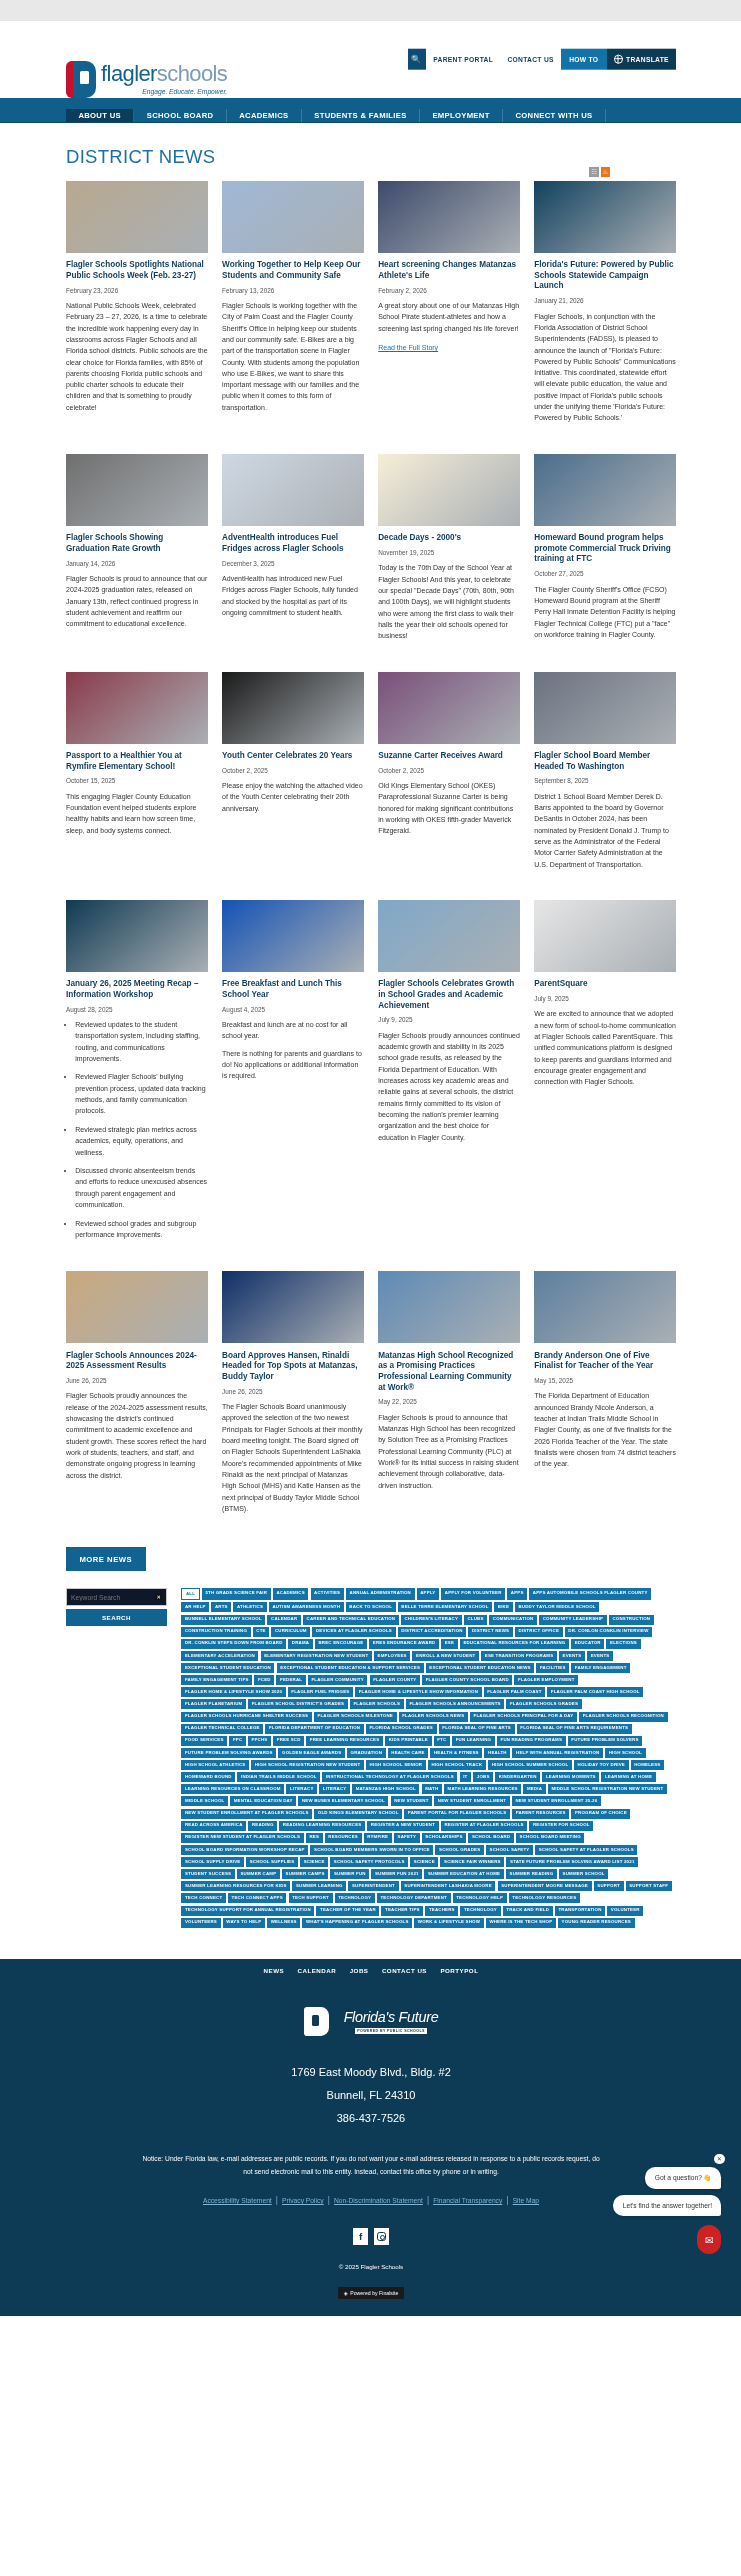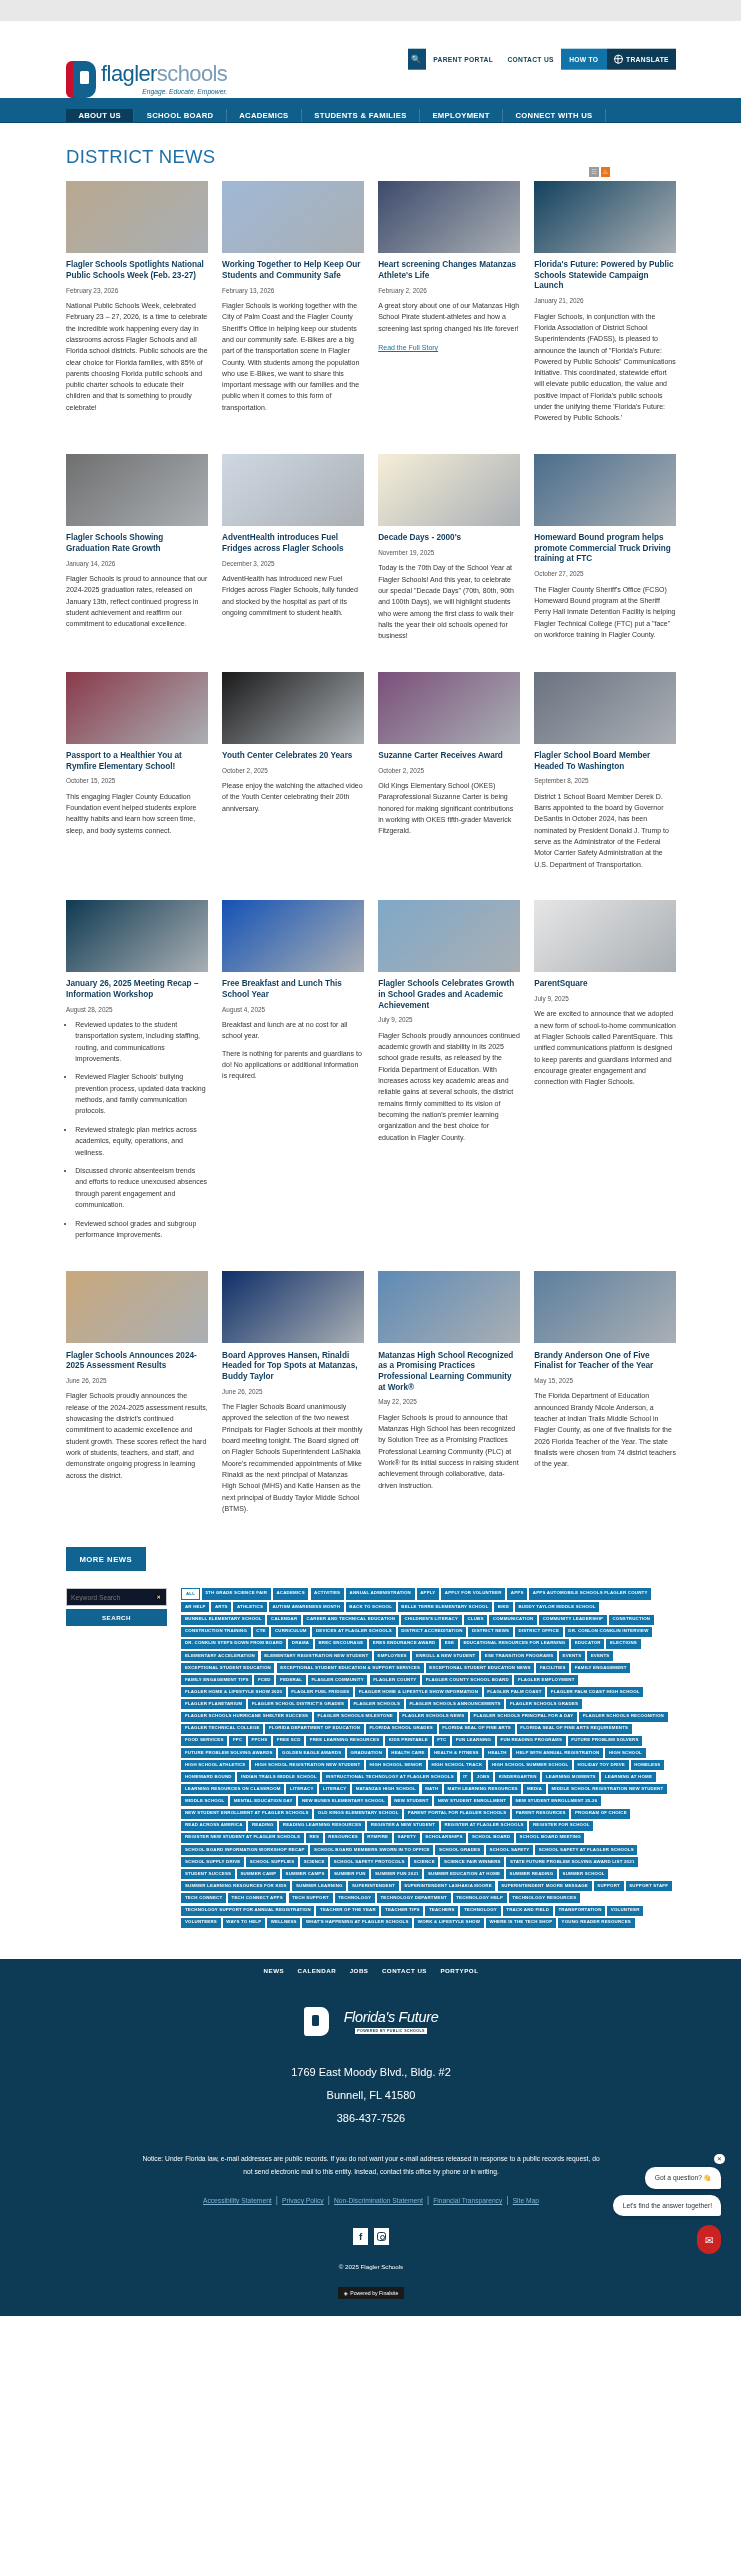--- a/index.html
+++ b/index.html
@@ -734,21 +734,21 @@
 <footer class="footer-main">
   <div class="ff-logo">
     <div class="ff-mark"></div>
     <div>
       <div class="ff-word">Florida's Future</div>
       <div class="ff-sub">POWERED BY PUBLIC SCHOOLS</div>
     </div>
   </div>
 
   <div class="addr-line">1769 East Moody Blvd., Bldg. #2</div>
-  <div class="addr-line">Bunnell, FL  41580</div>
+  <div class="addr-line">Bunnell, FL  24310</div>
   <div class="addr-line">386-437-7526</div>
 
   <div class="notice">Notice: Under Florida law, e-mail addresses are public records. If you do not want your e-mail address released in response to a public records request, do not send electronic mail to this entity. Instead, contact this office by phone or in writing.</div>
 
   <div class="legal-links">
     <a>Accessibility Statement</a><span class="legal-sep">|</span><a>Privacy Policy</a><span class="legal-sep">|</span><a>Non-Discrimination Statement</a><span class="legal-sep">|</span><a>Financial Transparency</a><span class="legal-sep">|</span><a>Site Map</a>
   </div>
 
   <div class="social-row">
     <div class="social-btn">f</div>

